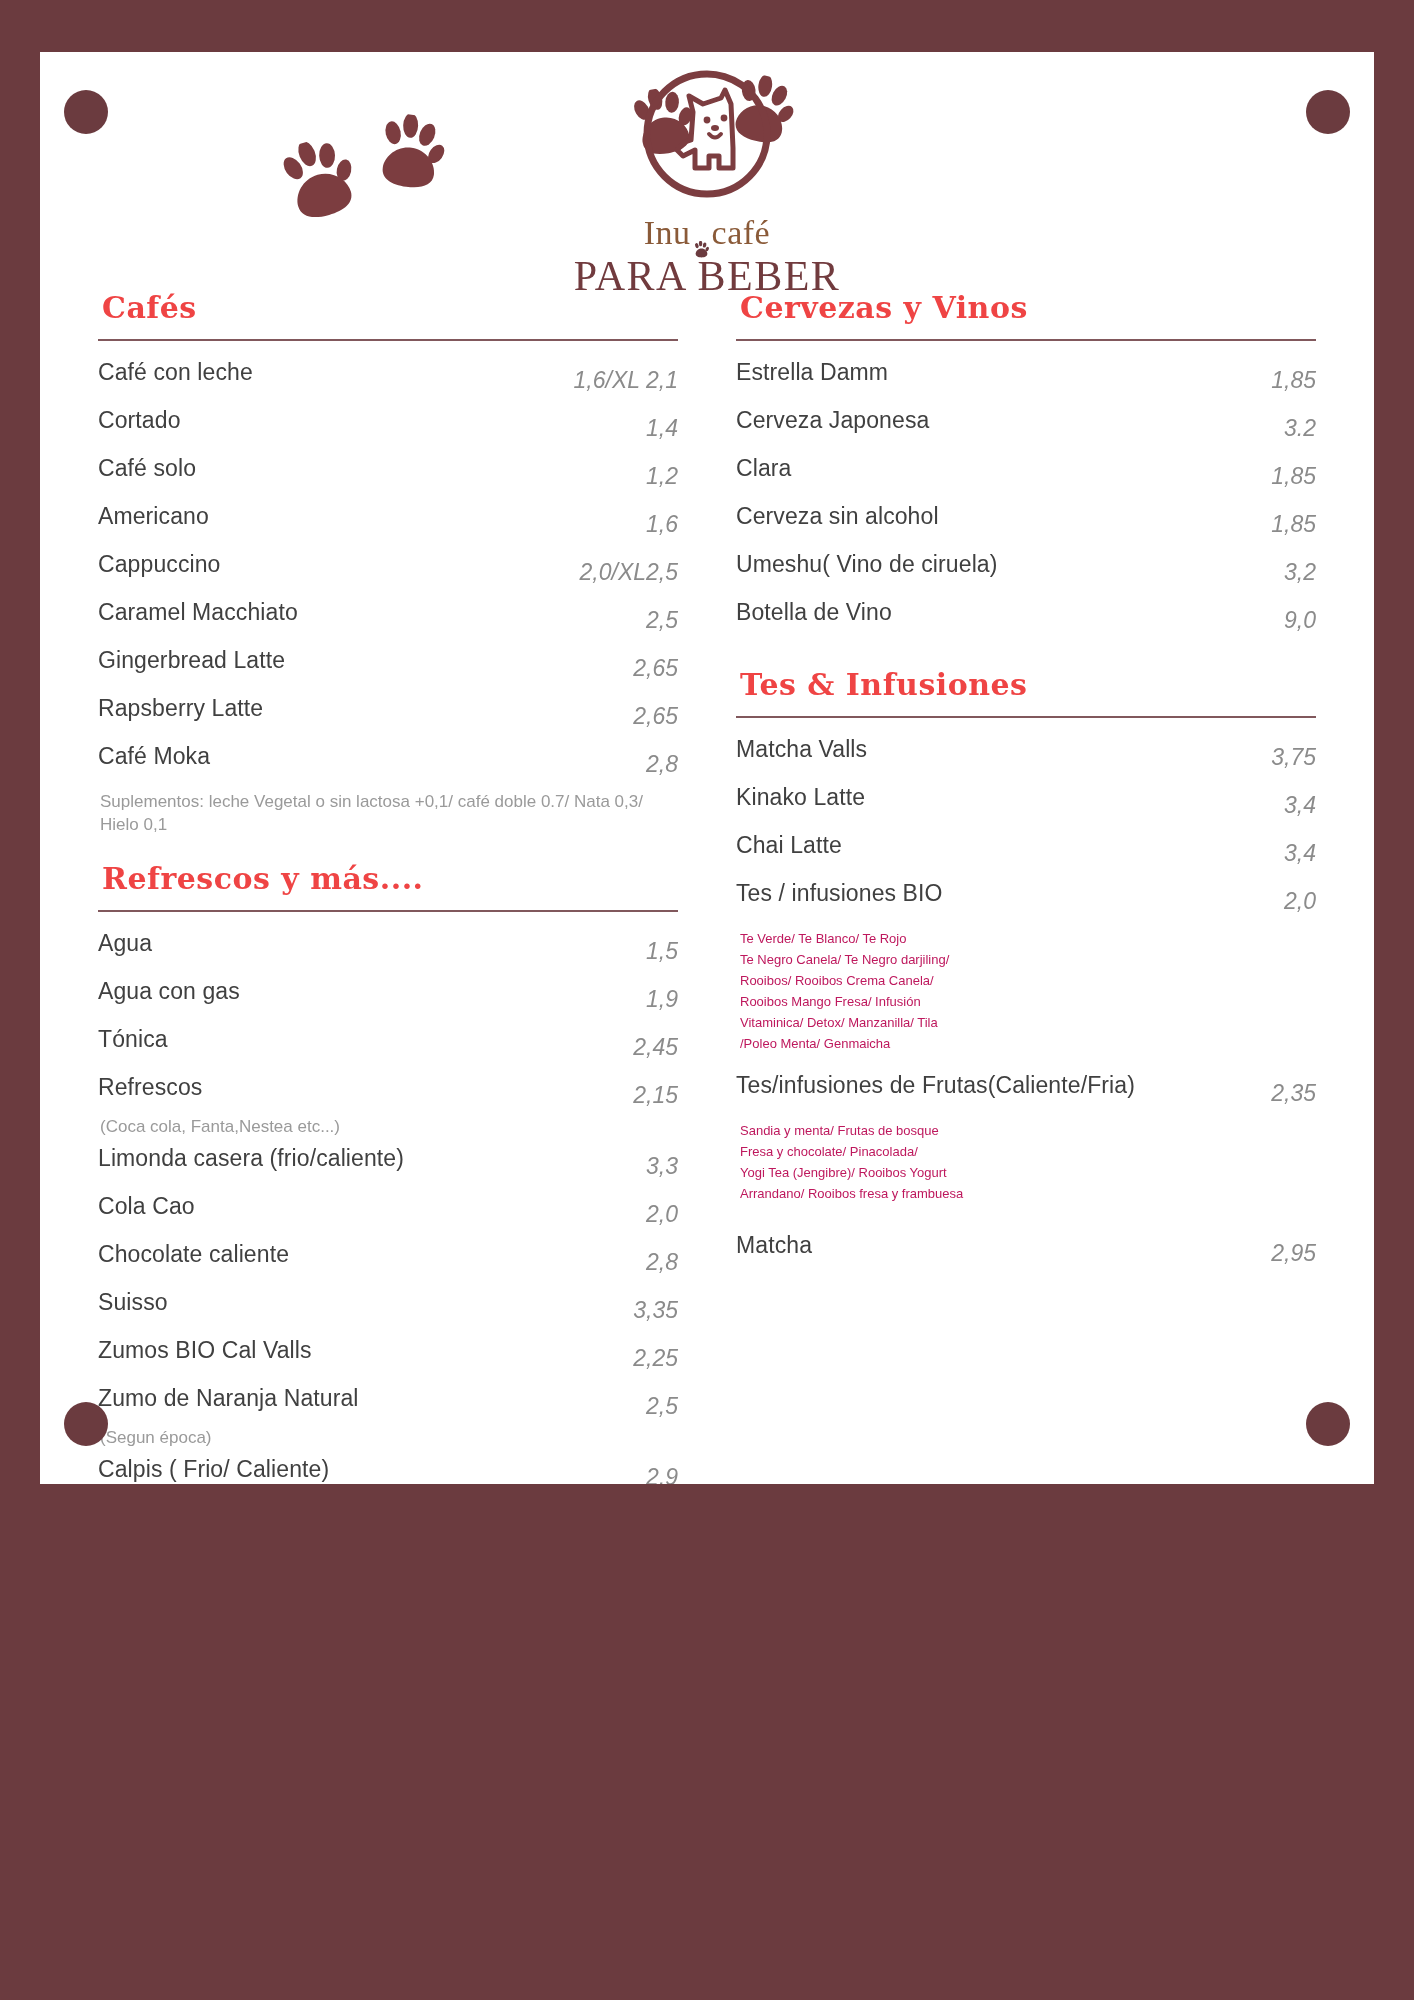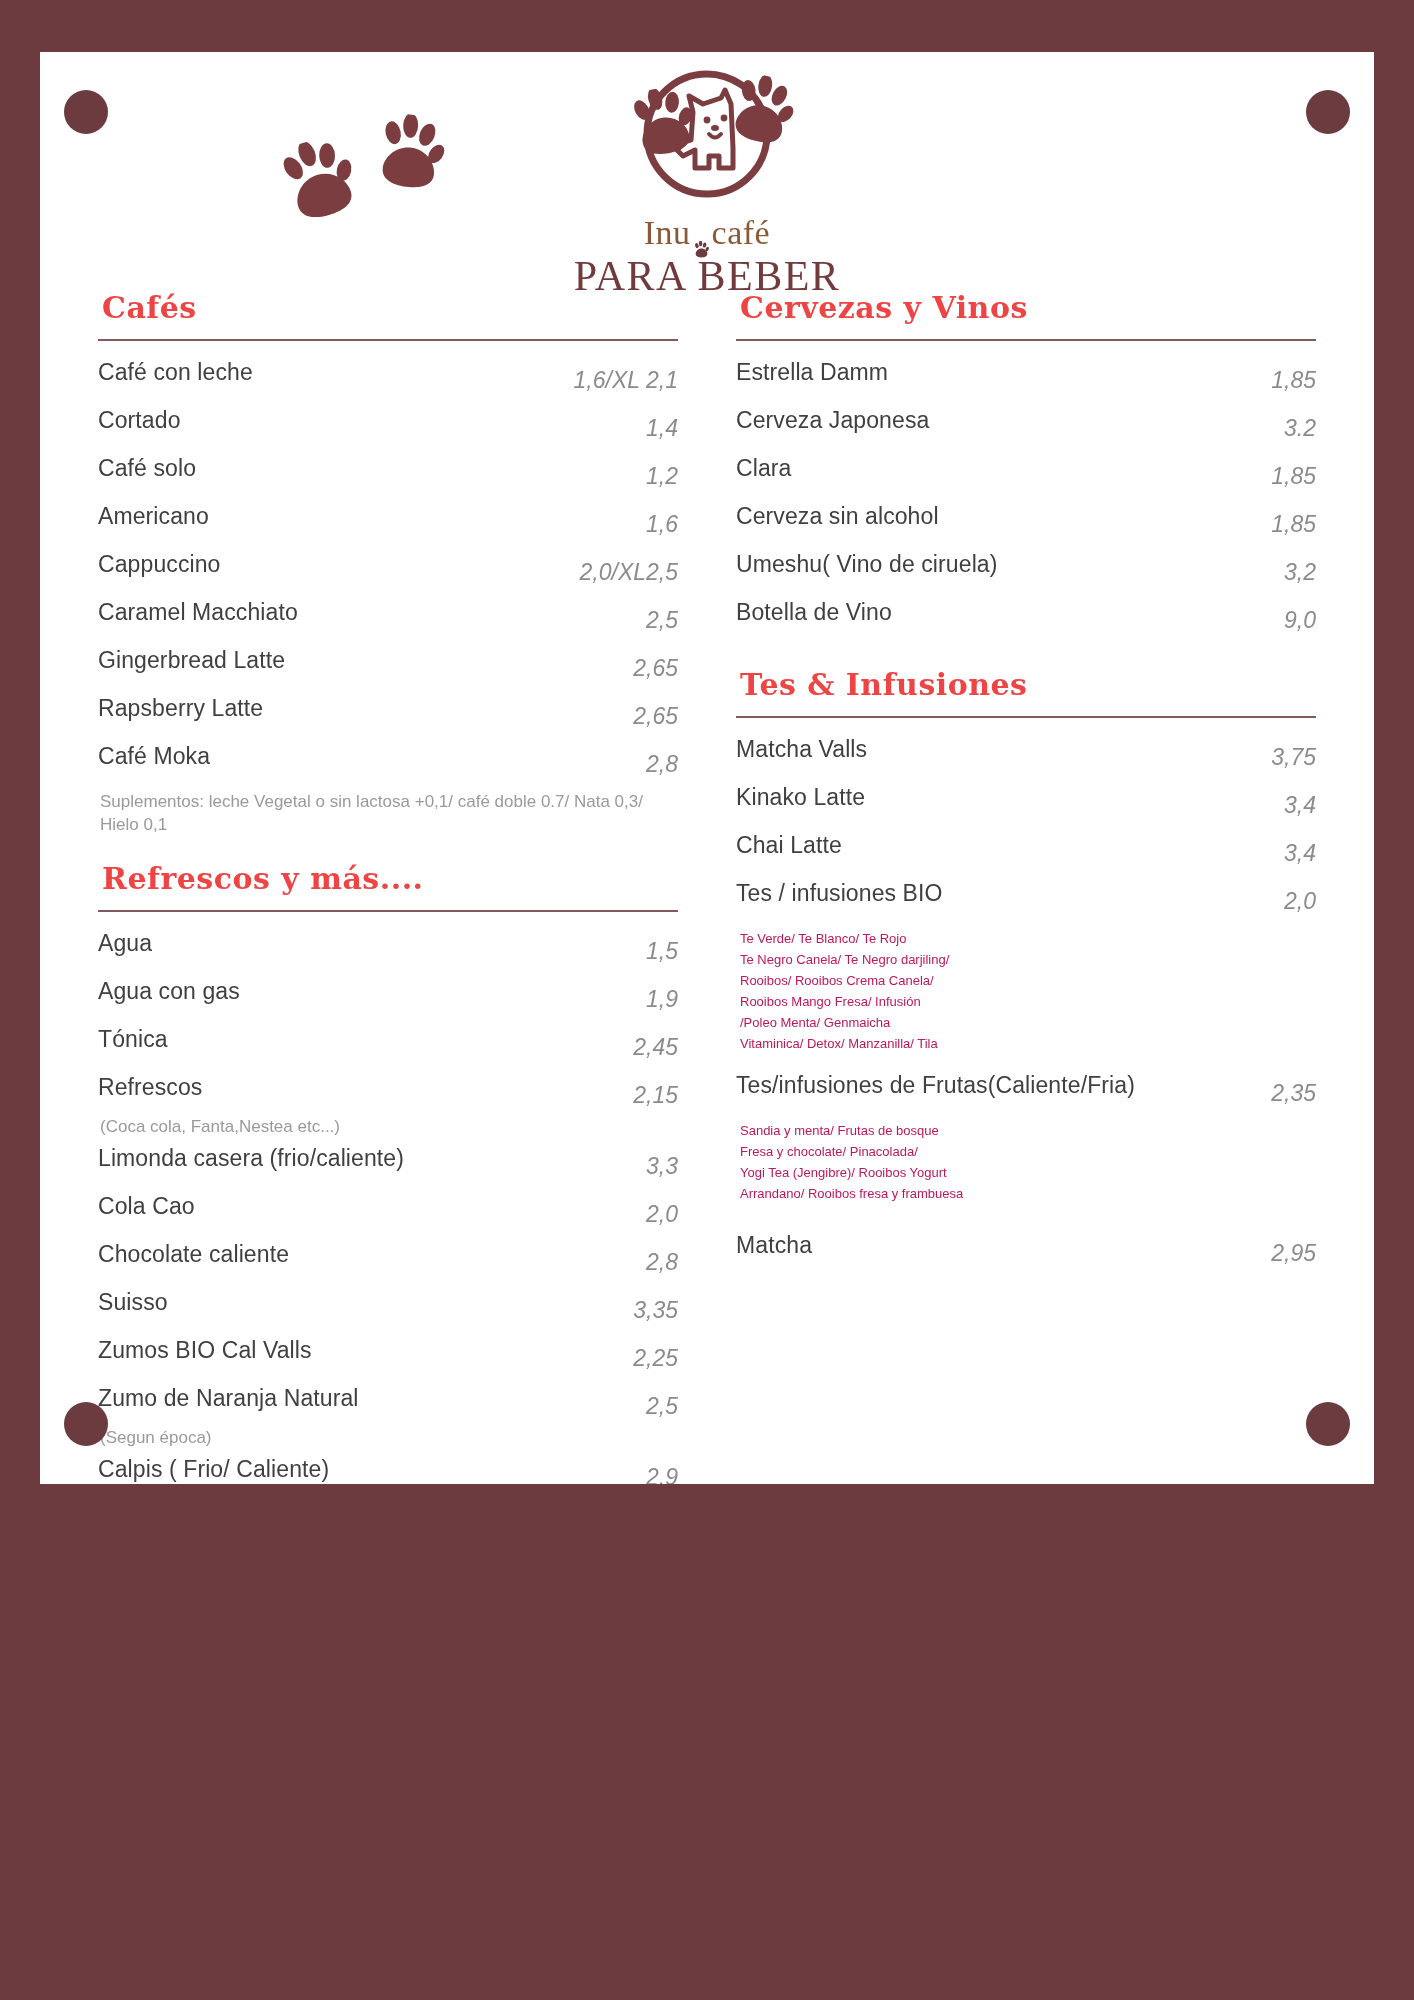--- a/index.html
+++ b/index.html
@@ -414,22 +414,22 @@
               <span class="nm">Tes / infusiones BIO</span>
               <span class="pr">2,0</span>
             </div>
           </div>
 
           <div class="sublist">
             <div>Te Verde/ Te Blanco/ Te Rojo</div>
             <div>Te Negro Canela/ Te Negro darjiling/</div>
             <div>Rooibos/ Rooibos Crema Canela/</div>
             <div>Rooibos Mango Fresa/ Infusión</div>
+            <div>Vitaminica/ Detox/ Manzanilla/ Tila</div>
             <div>/Poleo Menta/ Genmaicha</div>
-            <div>Vitaminica/ Detox/ Manzanilla/ Tila</div>
           </div>
 
           <div class="gap-sm"></div>
 
           <div class="row">
             <span class="nm">Tes/infusiones de Frutas(Caliente/Fria)</span>
             <span class="pr">2,35</span>
           </div>
 
           <div class="sublist">

